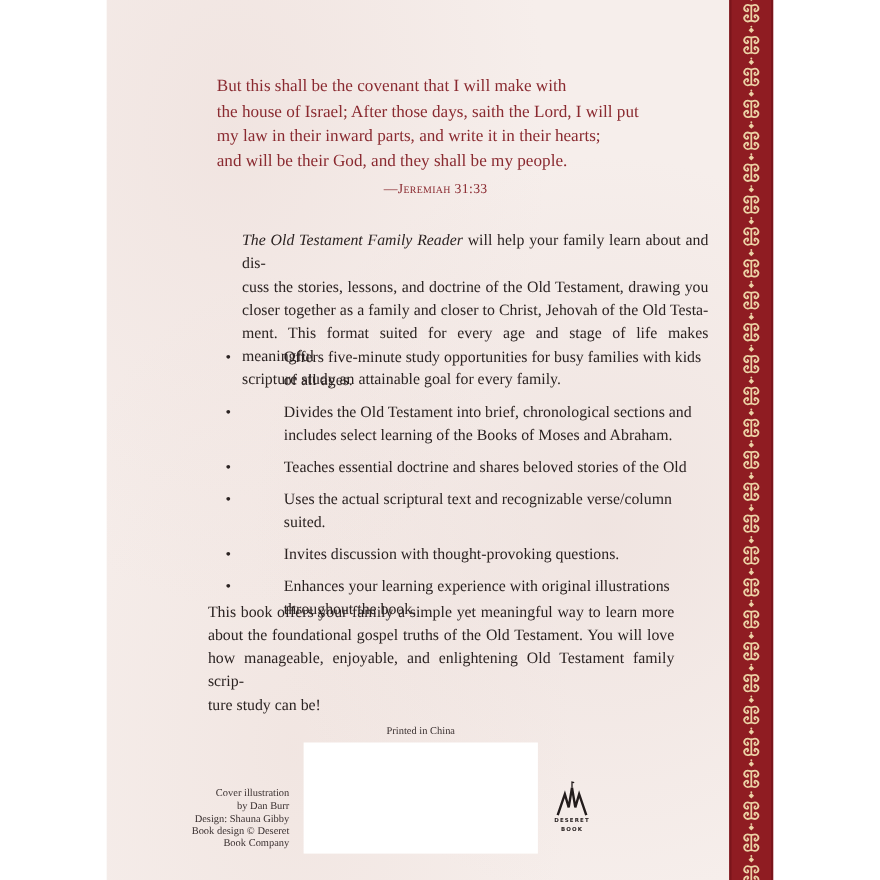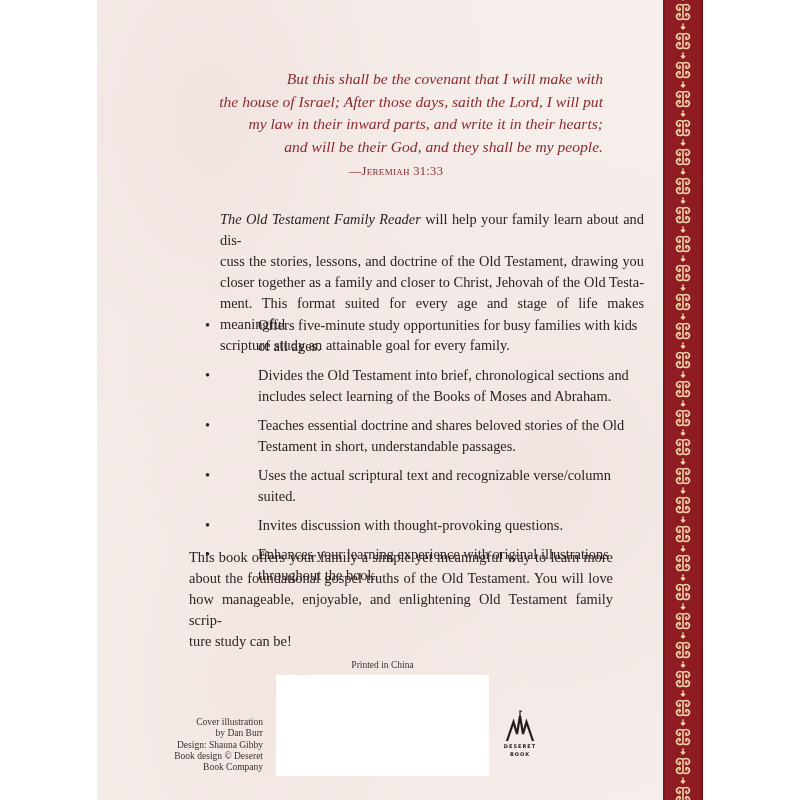--- a/index.html
+++ b/index.html
@@ -37,23 +37,22 @@
       overflow: hidden;
     }
     .border-strip svg {
       display: block;
     }
     .quote {
       position: absolute;
       left: 197px;
       top: 68px;
       width: 406px;
-      text-align: right;
+      text-align: left;
       color: #8a2a30;
-      font-style: italic;
       font-size: 15.6px;
       line-height: 22.5px;
     }
     .quote .line { display: block; white-space: nowrap; }
     .attribution {
       position: absolute;
       left: 296px;
       top: 164px;
       width: 200px;
       text-align: center;
@@ -437,21 +436,20 @@
     <span class="line">of all ages.</span>
   </li>
   <li>
     <span class="bullet">•</span>
     <span class="line">Divides the Old Testament into brief, chronological sections and</span>
     <span class="line">includes select learning of the Books of Moses and Abraham.</span>
   </li>
   <li>
     <span class="bullet">•</span>
     <span class="line">Teaches essential doctrine and shares beloved stories of the Old</span>
-    <span class="line">Testament in short, understandable passages.</span>
   </li>
   <li>
     <span class="bullet">•</span>
     <span class="line">Uses the actual scriptural text and recognizable verse/column</span>
     <span class="line">suited.</span>
   </li>
   <li>
     <span class="bullet">•</span>
     <span class="line">Invites discussion with thought-provoking questions.</span>
   </li>

